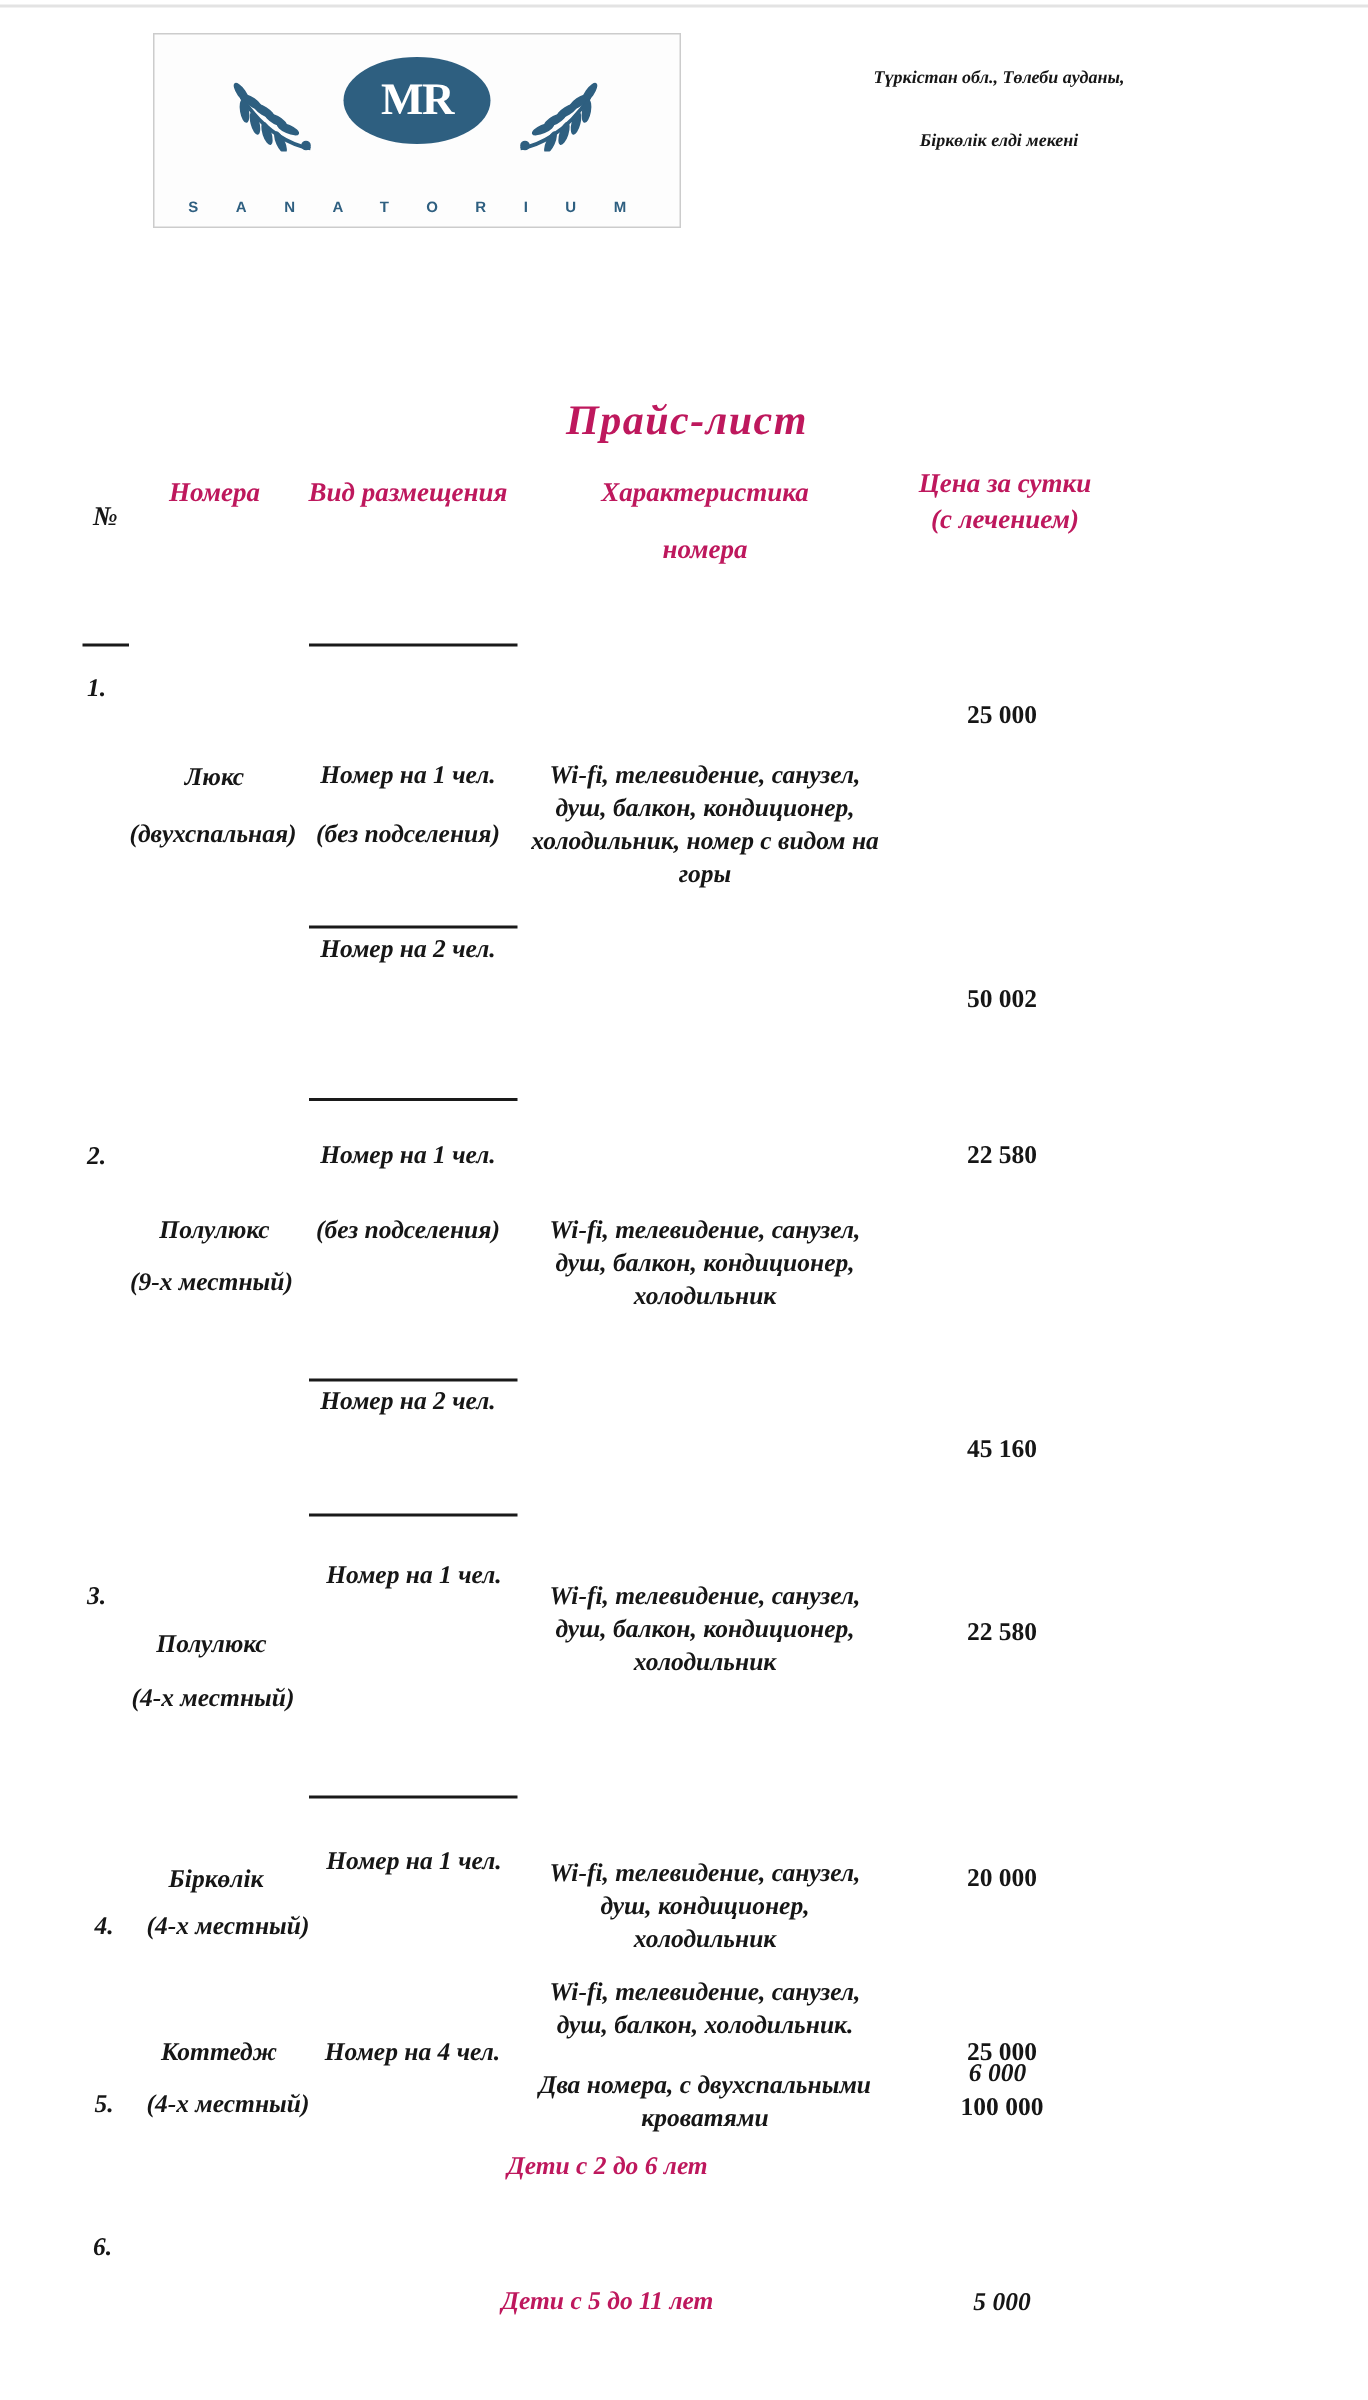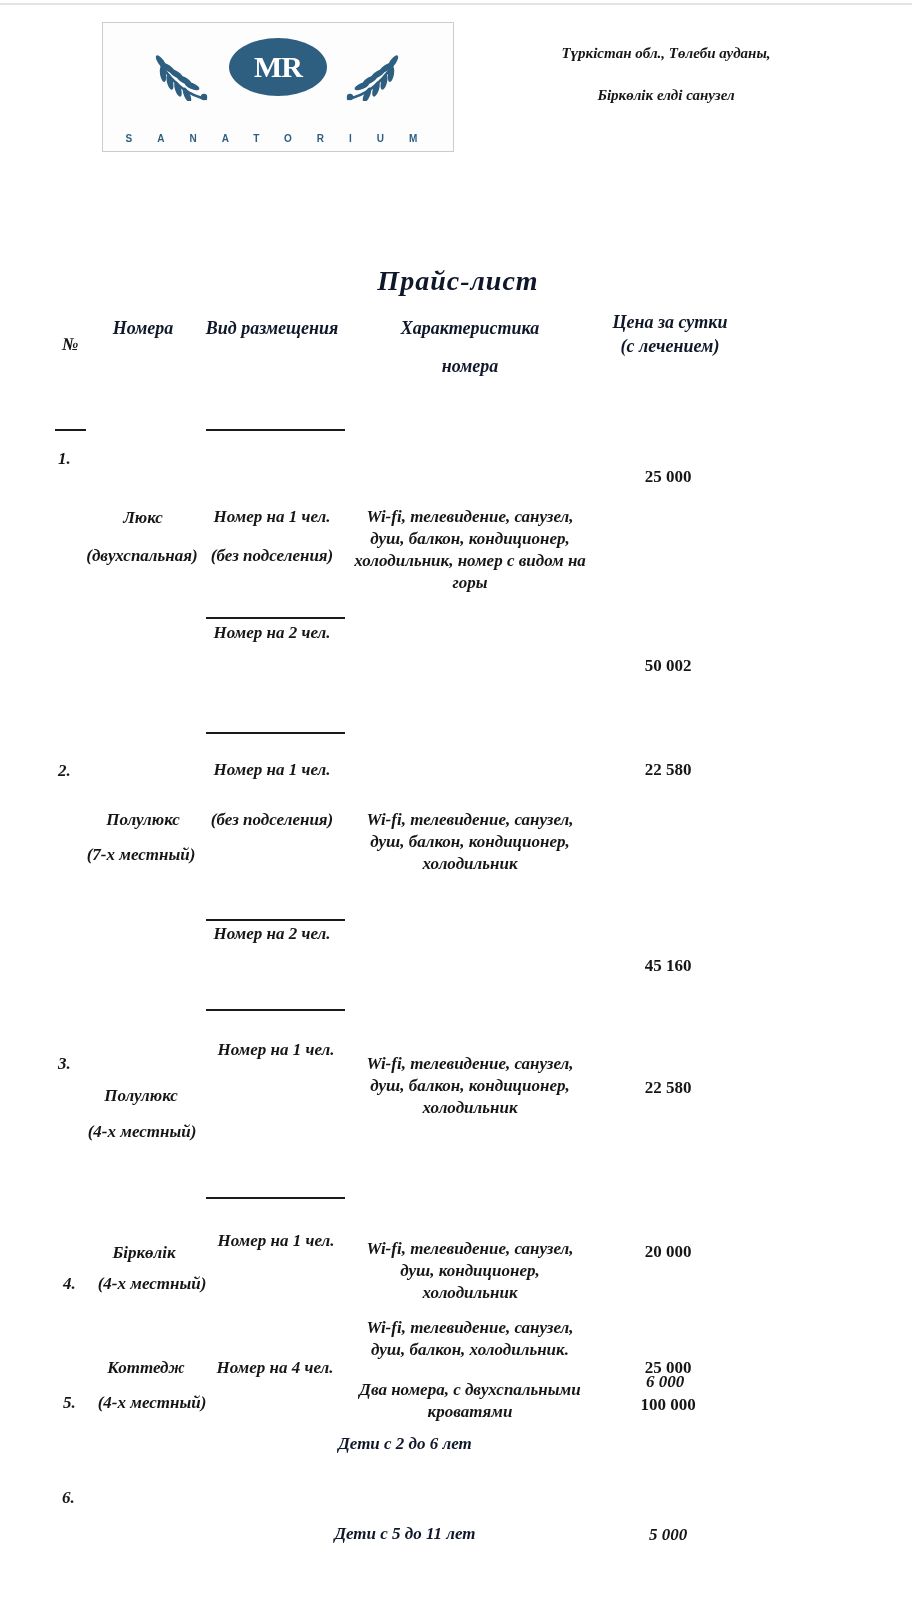--- a/index.html
+++ b/index.html
@@ -4,24 +4,24 @@
 <style>
   html,body{margin:0;padding:0;background:#ffffff;}
   .page{position:relative;width:912px;height:1600px;background:#ffffff;overflow:hidden;
         font-family:"Liberation Serif","DejaVu Serif",serif;}
   .toprule{position:absolute;left:0;top:3px;width:912px;height:2px;background:#e3e3e3;}
 
   
   .t{position:absolute;font-family:"Liberation Serif","DejaVu Serif",serif;
      font-weight:bold;font-style:italic;font-size:17px;color:#161616;white-space:nowrap;line-height:1.2;}
   .c{transform:translateX(-50%);}
-  .red{color:#0f172a;}
+  .red{color:#be185d;}
   .up{font-style:normal;}   
   .h18{font-size:18px;}
-  .h19{font-size:15px;}
+  .h19{font-size:12px;}
   .title{font-size:28px;letter-spacing:1px;}
 
   .hline{position:absolute;height:2px;background:#1a1a1a;}
 
   
   .logo-box{position:absolute;left:102px;top:22px;width:350px;height:128px;
             border:1px solid #cccccc;background:#fdfdfd;}
   .logo-oval{position:absolute;left:126px;top:15px;width:98px;height:58px;border-radius:50%;
              background:#2e5f80;display:flex;align-items:center;justify-content:center;}
   .logo-mono{color:#ffffff;font-weight:bold;font-size:30px;letter-spacing:-1px;
@@ -73,21 +73,21 @@
         <circle cx="53" cy="44" r="3.2"></circle>
       </g>
     </svg>
     <div class="logo-oval">
       <span class="logo-mono">MR</span>
     </div>
     <div class="logo-sub">SANATORIUM</div>
   </div>
 
   <div class="t c h19" style="left:666px;top:44px">Түркістан обл., Төлеби ауданы,</div>
-  <div class="t c h19" style="left:666px;top:86px">Біркөлік елді санузел</div>
+  <div class="t c h19" style="left:666px;top:86px">Біркөлік елді мекені</div>
 
   <div class="t c red title" style="left:458px;top:264px">Прайс-лист</div>
 
   <div class="t h18" style="left:62px;top:334px">№</div>
   <div class="t c red h18" style="left:143px;top:318px">Номера</div>
   <div class="t c red h18" style="left:272px;top:318px">Вид размещения</div>
   <div class="t c red h18" style="left:470px;top:318px">Характеристика</div>
   <div class="t c red h18" style="left:470px;top:356px">номера</div>
   <div class="t c red h18" style="left:670px;top:312px">Цена за сутки</div>
   <div class="t c red h18" style="left:670px;top:336px">(с лечением)</div>
@@ -114,21 +114,21 @@
   <div class="t c up" style="left:668px;top:656px">50 002</div>
 
   <div class="t" style="left:58px;top:761px">2.</div>
   <div class="t c" style="left:272px;top:760px">Номер на 1 чел.</div>
   <div class="t c up" style="left:668px;top:760px">22 580</div>
   <div class="t c" style="left:143px;top:810px">Полулюкс</div>
   <div class="t c" style="left:272px;top:810px">(без подселения)</div>
   <div class="t c" style="left:470px;top:810px">Wi-fi, телевидение, санузел,</div>
   <div class="t c" style="left:470px;top:832px">душ, балкон, кондиционер,</div>
   <div class="t c" style="left:470px;top:854px">холодильник</div>
-  <div class="t c" style="left:141px;top:845px">(7-х местный)</div>
+  <div class="t c" style="left:141px;top:845px">(9-х местный)</div>
   <div class="t c" style="left:272px;top:924px">Номер на 2 чел.</div>
   <div class="t c up" style="left:668px;top:956px">45 160</div>
 
   <div class="t c" style="left:276px;top:1040px">Номер на 1 чел.</div>
   <div class="t" style="left:58px;top:1054px">3.</div>
   <div class="t c" style="left:470px;top:1054px">Wi-fi, телевидение, санузел,</div>
   <div class="t c" style="left:470px;top:1076px">душ, балкон, кондиционер,</div>
   <div class="t c" style="left:470px;top:1098px">холодильник</div>
   <div class="t c" style="left:141px;top:1086px">Полулюкс</div>
   <div class="t c up" style="left:668px;top:1078px">22 580</div>

